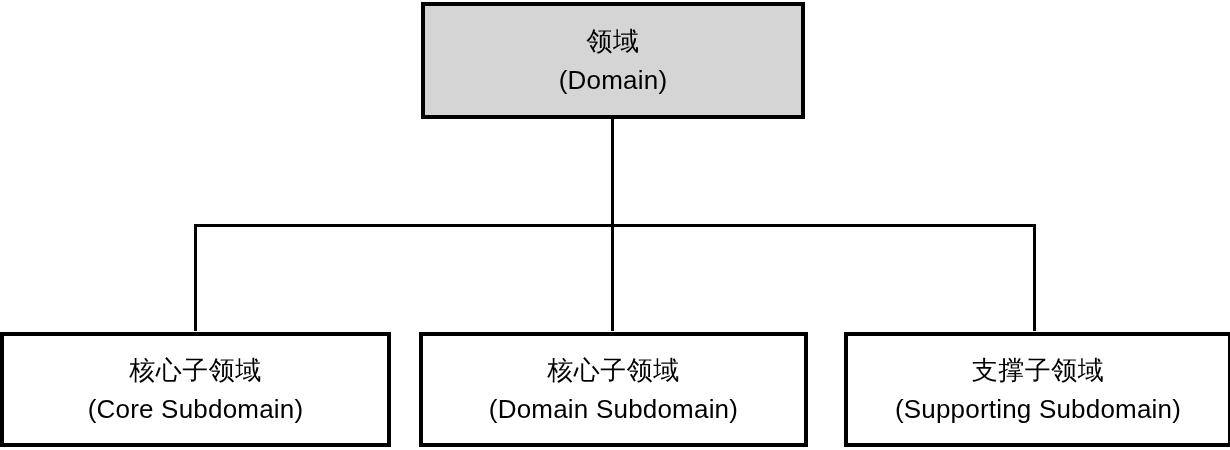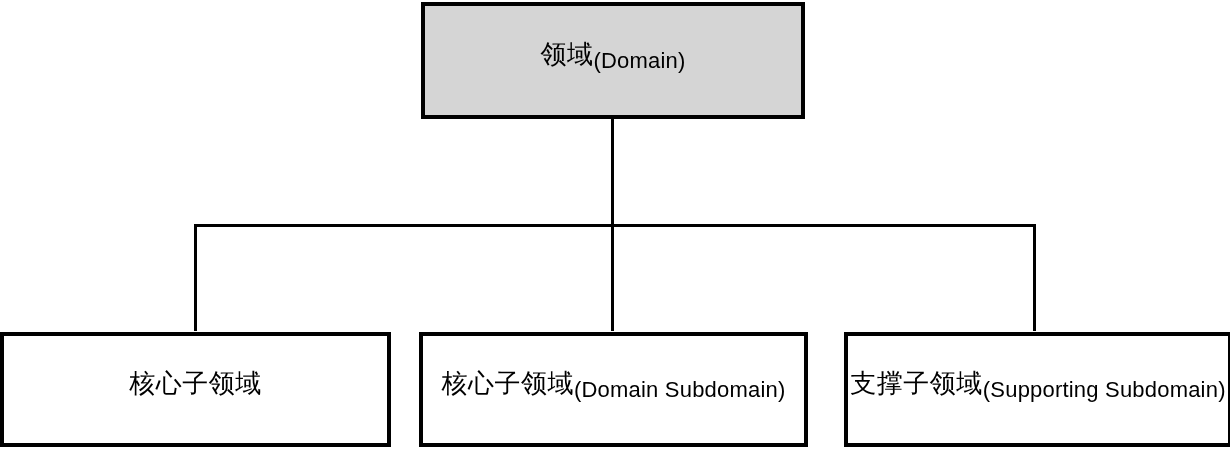--- a/index.html
+++ b/index.html
@@ -13,21 +13,21 @@
     height: 450px;
     background: #ffffff;
     overflow: hidden;
     font-family: "Liberation Sans", "DejaVu Sans", sans-serif;
   }
   .node {
     position: absolute;
     box-sizing: border-box;
     border: 4px solid #000000;
     display: flex;
-    flex-direction: row;
+    flex-direction: column;
     align-items: center;
     justify-content: center;
     text-align: center;
     color: #000000;
   }
   .node-root {
     left: 421px;
     top: 2px;
     width: 384px;
     height: 117px;
@@ -42,21 +42,21 @@
   .child-2 { left: 419px;  width: 389px; }
   .child-3 { left: 838px;  width: 388px; margin-left: 6px; }
 
   .label-cn {
     font-size: 26px;
     line-height: 1.0;
     letter-spacing: 0.5px;
     margin-bottom: 13px;
   }
   .label-en {
-    font-size: 22px;
+    font-size: 26px;
     line-height: 1.0;
     letter-spacing: 0.2px;
   }
 
   .connector {
     position: absolute;
     background: #000000;
   }
   
   .stem-root {
@@ -93,20 +93,21 @@
   </div>
 
   <div class="connector stem-root"></div>
   <div class="connector bus"></div>
   <div class="connector drop drop-1"></div>
   <div class="connector drop drop-2"></div>
   <div class="connector drop drop-3"></div>
 
   <div class="node node-child child-1">
     <div class="label-cn">核心子领域</div>
+    <div class="label-en">(Core Subdomain)</div>
   </div>
 
   <div class="node node-child child-2">
     <div class="label-cn">核心子领域</div>
     <div class="label-en">(Domain Subdomain)</div>
   </div>
 
   <div class="node node-child child-3">
     <div class="label-cn">支撑子领域</div>
     <div class="label-en">(Supporting Subdomain)</div>

